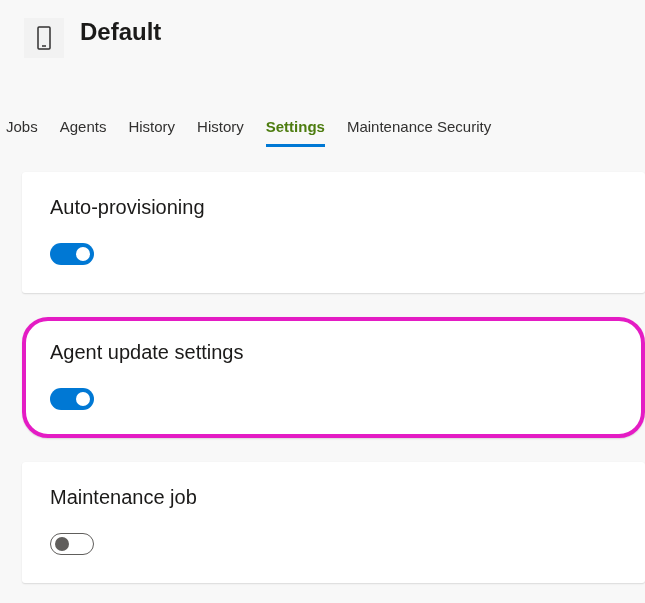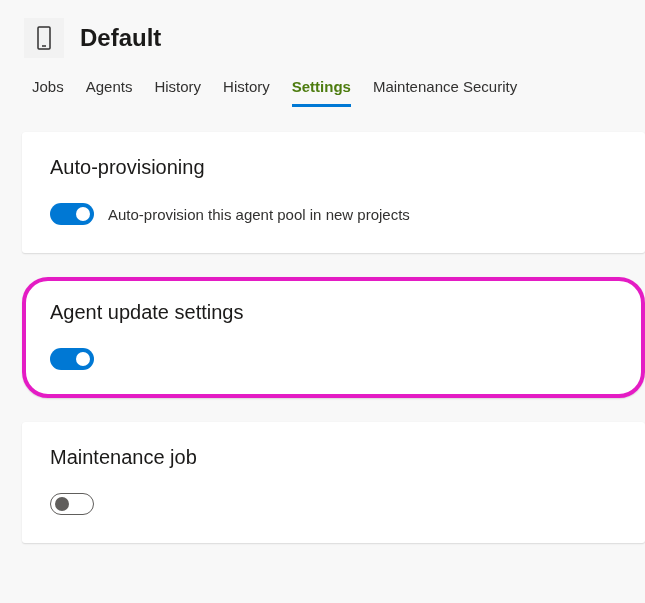--- a/index.html
+++ b/index.html
@@ -9,42 +9,43 @@
     }
     body {
       font-family: "Segoe UI", -apple-system, BlinkMacSystemFont, sans-serif;
       background: #f8f8f8;
       width: 645px;
       height: 603px;
       overflow: hidden;
     }
     .header {
       display: flex;
-      align-items: center;
+      align-items: flex-start;
       padding: 18px 24px 12px 24px;
       gap: 16px;
     }
     .header-icon {
       width: 40px;
       height: 40px;
       background: #f2f2f2;
       display: flex;
       align-items: center;
       justify-content: center;
     }
     .header-title {
       font-size: 24px;
       font-weight: 600;
       color: #1b1a19;
     }
     .tabs {
       display: flex;
-      padding: 0 32px;
+      padding: 0 6px;
       gap: 22px;
       border-bottom: 1px solid transparent;
+      margin-top: 40px;
     }
     .tab {
       padding: 8px 0 12px 0;
       font-size: 15px;
       color: #323130;
       cursor: pointer;
       position: relative;
     }
     .tab.active {
       font-weight: 600;
@@ -149,21 +150,20 @@
 </div>
 
 <div class="content">
 
   <div class="card">
     <h2 class="card-title">Auto-provisioning</h2>
     <div class="toggle-row">
       <div class="toggle on">
         <div class="toggle-knob"></div>
       </div>
-      <span class="toggle-label">Auto-provision this agent pool in new projects</span>
     </div>
   </div>
 
   <div class="card highlight">
     <h2 class="card-title">Agent update settings</h2>
     <div class="toggle-row">
       <div class="toggle on">
         <div class="toggle-knob"></div>
       </div>
     </div>

